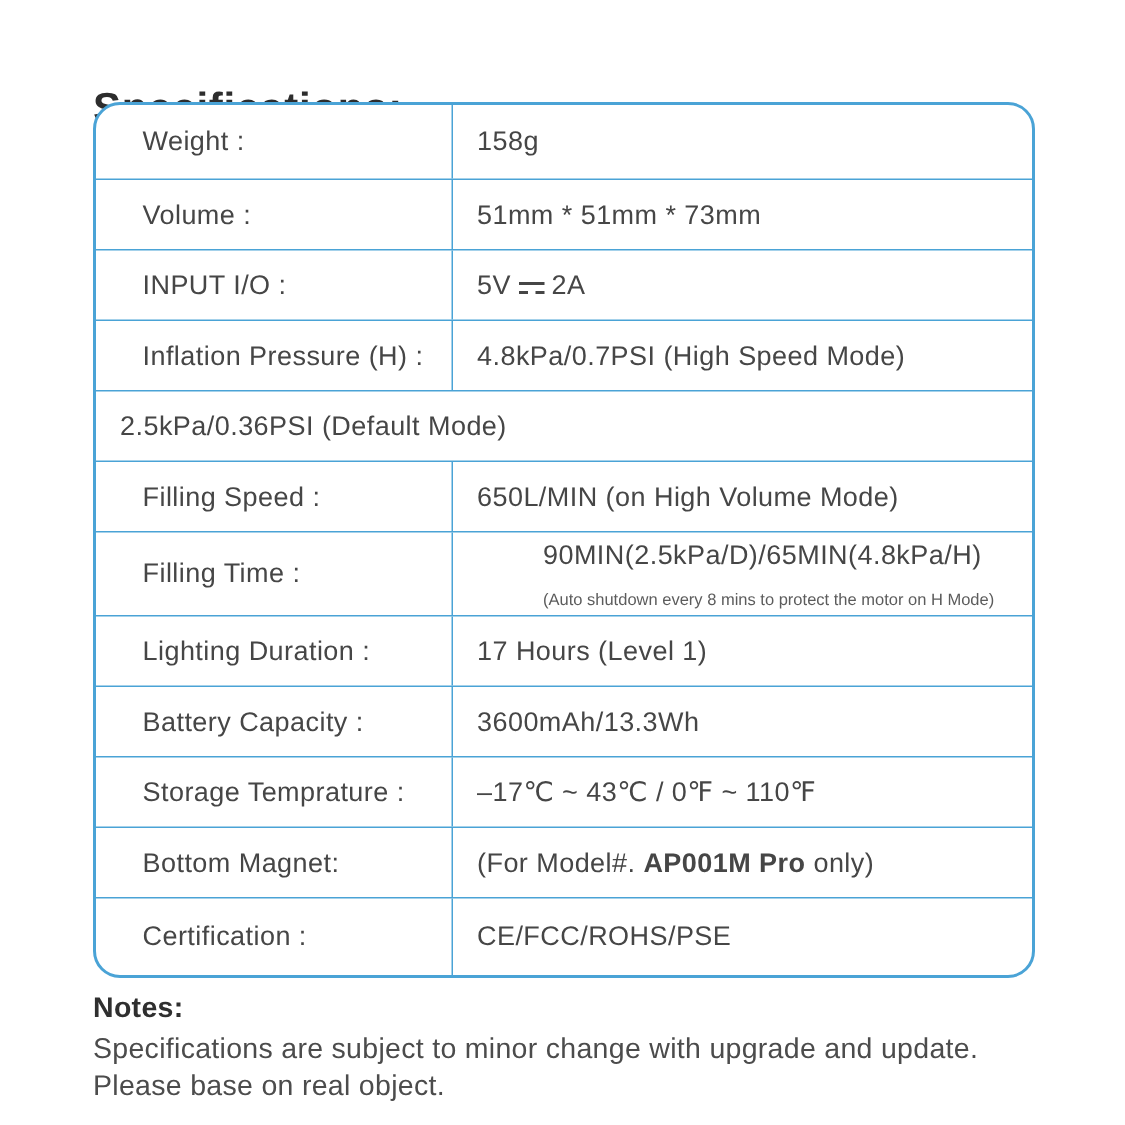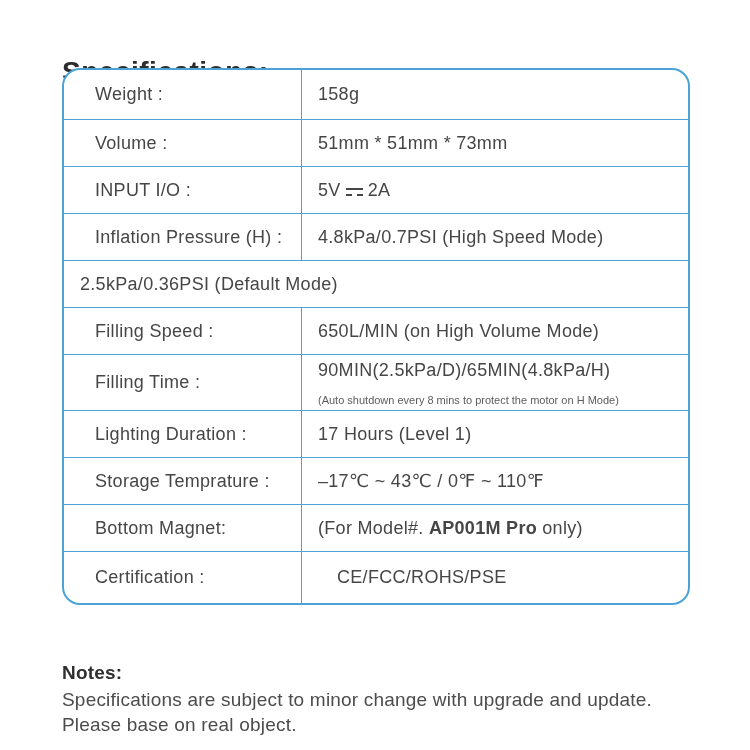--- a/index.html
+++ b/index.html
@@ -15,22 +15,22 @@
   .spec-table{
     position:absolute;left:62px;top:68px;width:628px;
     border:2px solid #4aa3d6;border-radius:18px;
     box-sizing:border-box;overflow:hidden;background:#fff;
   }
   .spec-row{
     display:flex;align-items:stretch;height:46px;
     border-top:1.5px solid #4aa3d6;
   }
   .spec-row:first-child{border-top:none;height:49px;}
-  .spec-row.row-tall{height:55px;}
-  .spec-row:last-child{height:51px;gap:19px;}
+  .spec-row.row-tall{height:55px;gap:44px;}
+  .spec-row:last-child{height:51px;}
   .cell{
     display:flex;flex-direction:column;justify-content:center;
     font-size:18px;color:#464646;letter-spacing:.3px;
   }
   .cell-label{
     width:238px;box-sizing:border-box;padding-left:31px;
     border-right:1.5px solid #4aa3d6;flex:none;
   }
   .cell-value{flex:1;padding-left:16px;box-sizing:border-box;}
   .subtext{font-size:11px;color:#5c5c5c;letter-spacing:0;margin-top:13px;}
@@ -99,20 +99,24 @@
       <div>90MIN(2.5kPa/D)/65MIN(4.8kPa/H)</div>
       <div class="subtext">(Auto shutdown every 8 mins to protect the motor on H Mode)</div>
     </div>
   </div>
 
   <div class="spec-row">
     <div class="cell cell-label">Lighting Duration :</div>
     <div class="cell cell-value">17 Hours (Level 1)</div>
   </div>
 
+  <div class="spec-row">
+    <div class="cell cell-label">Battery Capacity :</div>
+    <div class="cell cell-value">3600mAh/13.3Wh</div>
+  </div>
 
   <div class="spec-row">
     <div class="cell cell-label">Storage Temprature :</div>
     <div class="cell cell-value">–17℃ ~ 43℃ / 0℉ ~ 110℉</div>
   </div>
 
   <div class="spec-row">
     <div class="cell cell-label">Bottom Magnet:</div>
     <div class="cell cell-value">
       <div>

